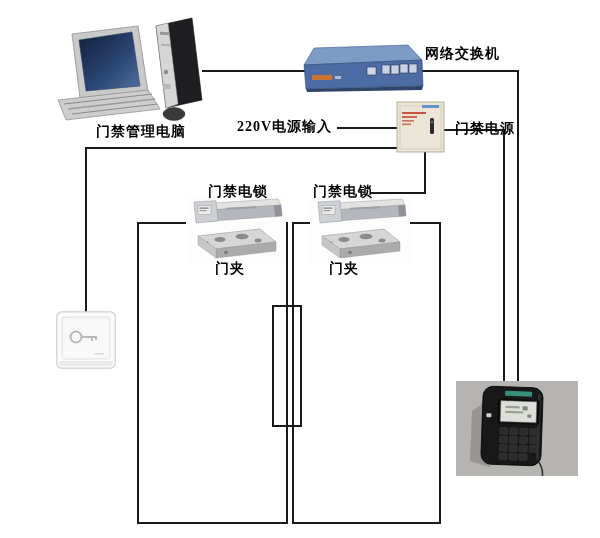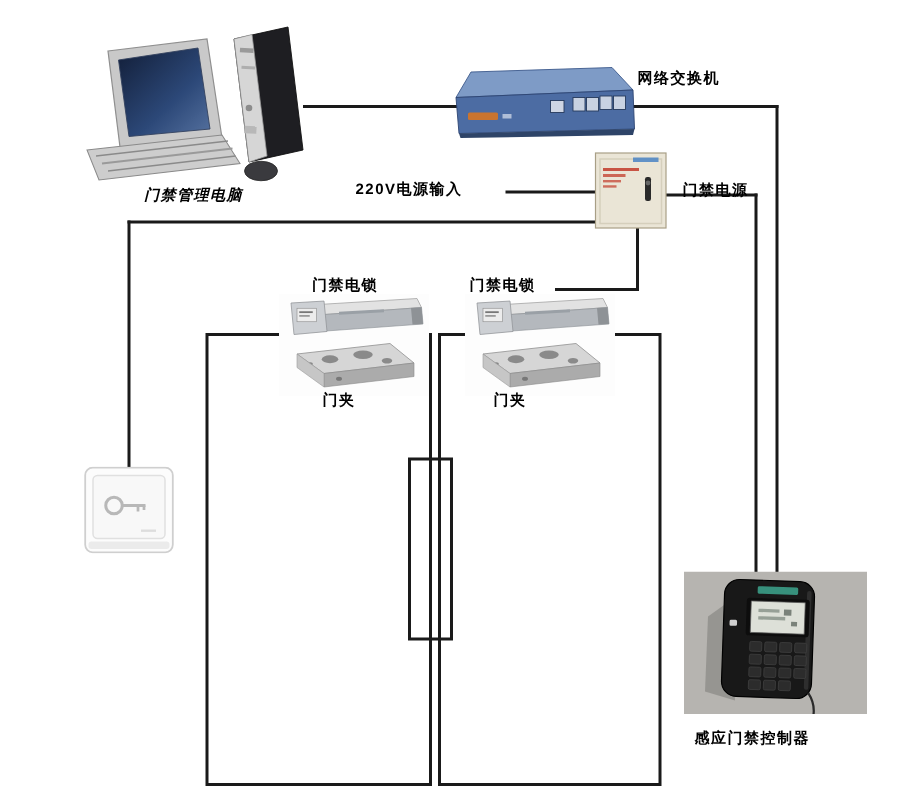--- a/index.html
+++ b/index.html
@@ -1,21 +1,21 @@
 <!DOCTYPE html>
 <html><head>
 <meta charset="utf-8">
 <style>
   html,body{margin:0;padding:0;background:#fff;}
   #stage{
     position:relative;width:600px;height:538px;background:#ffffff;overflow:hidden;
     font-family:"Liberation Sans","DejaVu Sans",sans-serif;
   }
   .label{
-    position:absolute;font-size:10px;font-weight:bold;color:#000;
+    position:absolute;font-size:14px;font-weight:bold;color:#000;
     white-space:nowrap;letter-spacing:1px;line-height:16px;
   }
   .wire{position:absolute;background:#1a1a1a;}
   .door{position:absolute;border:2px solid #1a1a1a;box-sizing:border-box;background:transparent;}
   .dev{position:absolute;}
   svg{display:block;}
 </style>
 </head>
 <body>
 
@@ -186,23 +186,22 @@
             <rect x="74" y="64" width="8" height="6.5" rx="1"></rect>
           <rect x="44" y="72.5" width="8" height="6.5" rx="1"></rect>
             <rect x="54" y="72.5" width="8" height="6.5" rx="1"></rect>
             <rect x="64" y="72.5" width="8" height="6.5" rx="1"></rect>
         </g>
         <path d="M84,80 q5,7 4,15" stroke="#2a2a2a" stroke-width="1.5" fill="none"></path>
       </g>
     </svg>
   </div>
 
-  <div class="label" style="left:96px;top:123px;font-style:italic;">门禁管理电脑</div>
+  <div class="label" style="left:96px;top:123px;">门禁管理电脑</div>
   <div class="label" style="left:425px;top:45px;">网络交换机</div>
-  <div class="label" style="left:237px;top:119px;">220V电源输入</div>
+  <div class="label" style="left:237px;top:119px;font-family:Liberation Serif, serif;">220V电源输入</div>
   <div class="label" style="left:455px;top:120px;">门禁电源</div>
   <div class="label" style="left:208px;top:183px;">门禁电锁</div>
   <div class="label" style="left:313px;top:183px;">门禁电锁</div>
   <div class="label" style="left:215px;top:260px;">门夹</div>
   <div class="label" style="left:329px;top:260px;">门夹</div>
-  <div class="label" style="left:463px;top:485px;">感应门禁控制器</div>
 
 </div>
 
 </body></html>

